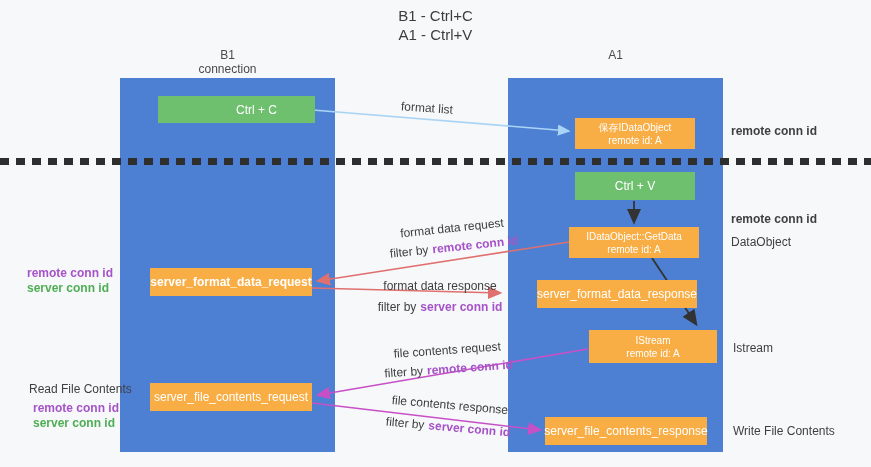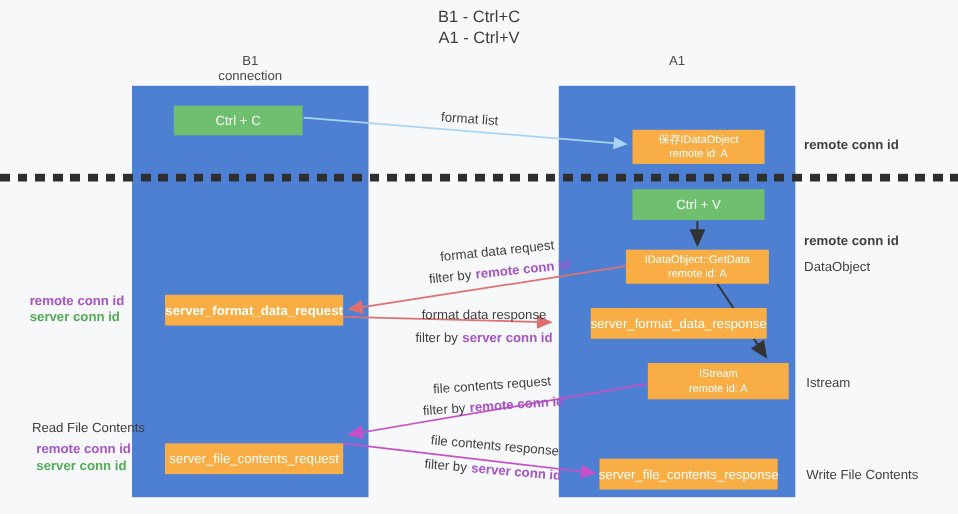--- a/index.html
+++ b/index.html
@@ -42,28 +42,28 @@
   
   .node{
     position:absolute;
     display:flex;flex-direction:column;align-items:center;justify-content:center;
     color:#ffffff;text-align:center;
   }
   .node .l1{font-size:10px;line-height:13px;}
   .node .single{font-size:12px;}
   .green{background:#6ec06f;}
   .orange{background:#f8ad45;}
-  .n-ctrl-c{left:158px;top:96px;width:117px;height:27px;}
+  .n-ctrl-c{left:158px;top:96px;width:117px;height:27px;padding-left:40px;}
   .n-save{left:575px;top:118px;width:120px;height:31px;}
   .n-ctrl-v{left:575px;top:172px;width:120px;height:28px;}
   .n-getdata{left:569px;top:227px;width:130px;height:31px;}
   .n-fmt-req{left:150px;top:268px;width:162px;height:28px;font-weight:bold;}
   .n-fmt-res{left:505px;top:280px;width:160px;height:28px;margin-left:32px;}
   .n-istream{left:589px;top:330px;width:128px;height:33px;}
-  .n-file-req{left:150px;top:383px;width:162px;height:28px;margin-top:20px;}
+  .n-file-req{left:150px;top:383px;width:162px;height:28px;}
   .n-file-res{left:545px;top:417px;width:162px;height:28px;}
   
   .edge-label{
     position:absolute;text-align:center;color:#3f3f3f;font-size:12px;
   }
   .el-format-list{left:387px;top:101px;width:80px;transform:rotate(4deg);}
   .el-fmt-req{left:383px;top:219px;width:140px;line-height:19px;transform:rotate(-6deg);}
   .el-fmt-res{left:372px;top:276px;width:136px;line-height:21px;}
   .el-file-req{left:378px;top:341px;width:140px;line-height:19px;transform:rotate(-4deg);}
   .el-file-res{left:376px;top:394px;width:146px;line-height:22px;transform:rotate(5deg);}

